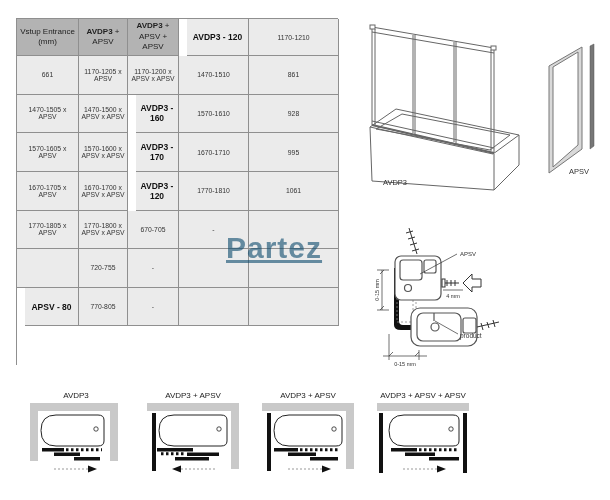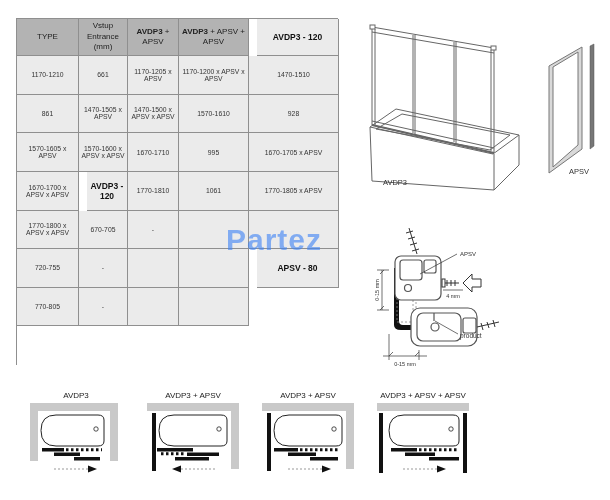--- a/index.html
+++ b/index.html
@@ -19,60 +19,61 @@
     border-right:1px solid #8f8f8f;border-bottom:1px solid #8f8f8f;
     background:#ebebeb;display:flex;align-items:center;justify-content:center;
     text-align:center;padding:0 2px;box-sizing:border-box;overflow:hidden;
   }
   .head{background:#b3b3b3;font-size:8px;line-height:1.3;color:#222;}
   .head .b{font-weight:bold;}
   .cell-type{font-weight:bold;font-size:8.5px;color:#111;margin-left:8px;}
   .cell-val{font-size:6.8px;color:#333;}
 
   .watermark{
-    position:absolute;left:226px;top:223px;font-size:30px;font-weight:bold;
-    color:#3b82f6;opacity:.6;letter-spacing:1px;pointer-events:none;
+    position:absolute;left:226px;top:231px;font-size:30px;font-weight:bold;
+    color:#0c4a6e;opacity:.6;letter-spacing:1px;pointer-events:none;text-decoration:underline;
   }
 
   
   .drawing{position:absolute;}
   svg{display:block;}
   svg text{font-family:"Liberation Sans", sans-serif;fill:#333;}
   .diag-label{
     position:absolute;width:92px;text-align:center;font-size:8px;color:#222;
   }
 </style>
 </head>
 <body>
 
 <div class="page">
 
   <div class="spec-table" id="spec-grid">
-    <div class="cell head">TYPE</div>
     <div class="cell head">Vstup Entrance (mm)</div>
     <div class="cell head combo">
         <span><span class="b">AVDP3</span><span> + APSV</span></span>
       </div>
     <div class="cell head combo">
         <span><span class="b">AVDP3</span><span> + APSV + APSV</span></span>
       </div>
 
   <div class="cell cell-type">AVDP3 - 120</div>
       <div class="cell cell-val">1170-1210</div>
       <div class="cell cell-val">661</div>
       <div class="cell cell-val">1170-1205 x APSV</div>
       <div class="cell cell-val">1170-1200 x APSV x APSV</div>
       <div class="cell cell-val">1470-1510</div>
       <div class="cell cell-val">861</div>
       <div class="cell cell-val">1470-1505 x APSV</div>
       <div class="cell cell-val">1470-1500 x APSV x APSV</div>
+      <div class="cell cell-type">AVDP3 - 160</div>
       <div class="cell cell-val">1570-1610</div>
       <div class="cell cell-val">928</div>
       <div class="cell cell-val">1570-1605 x APSV</div>
       <div class="cell cell-val">1570-1600 x APSV x APSV</div>
+      <div class="cell cell-type">AVDP3 - 170</div>
       <div class="cell cell-val">1670-1710</div>
       <div class="cell cell-val">995</div>
       <div class="cell cell-val">1670-1705 x APSV</div>
       <div class="cell cell-val">1670-1700 x APSV x APSV</div>
       <div class="cell cell-type">AVDP3 - 120</div>
       <div class="cell cell-val">1770-1810</div>
       <div class="cell cell-val">1061</div>
       <div class="cell cell-val">1770-1805 x APSV</div>
       <div class="cell cell-val">1770-1800 x APSV x APSV</div>
       <div class="cell cell-val">670-705</div>

